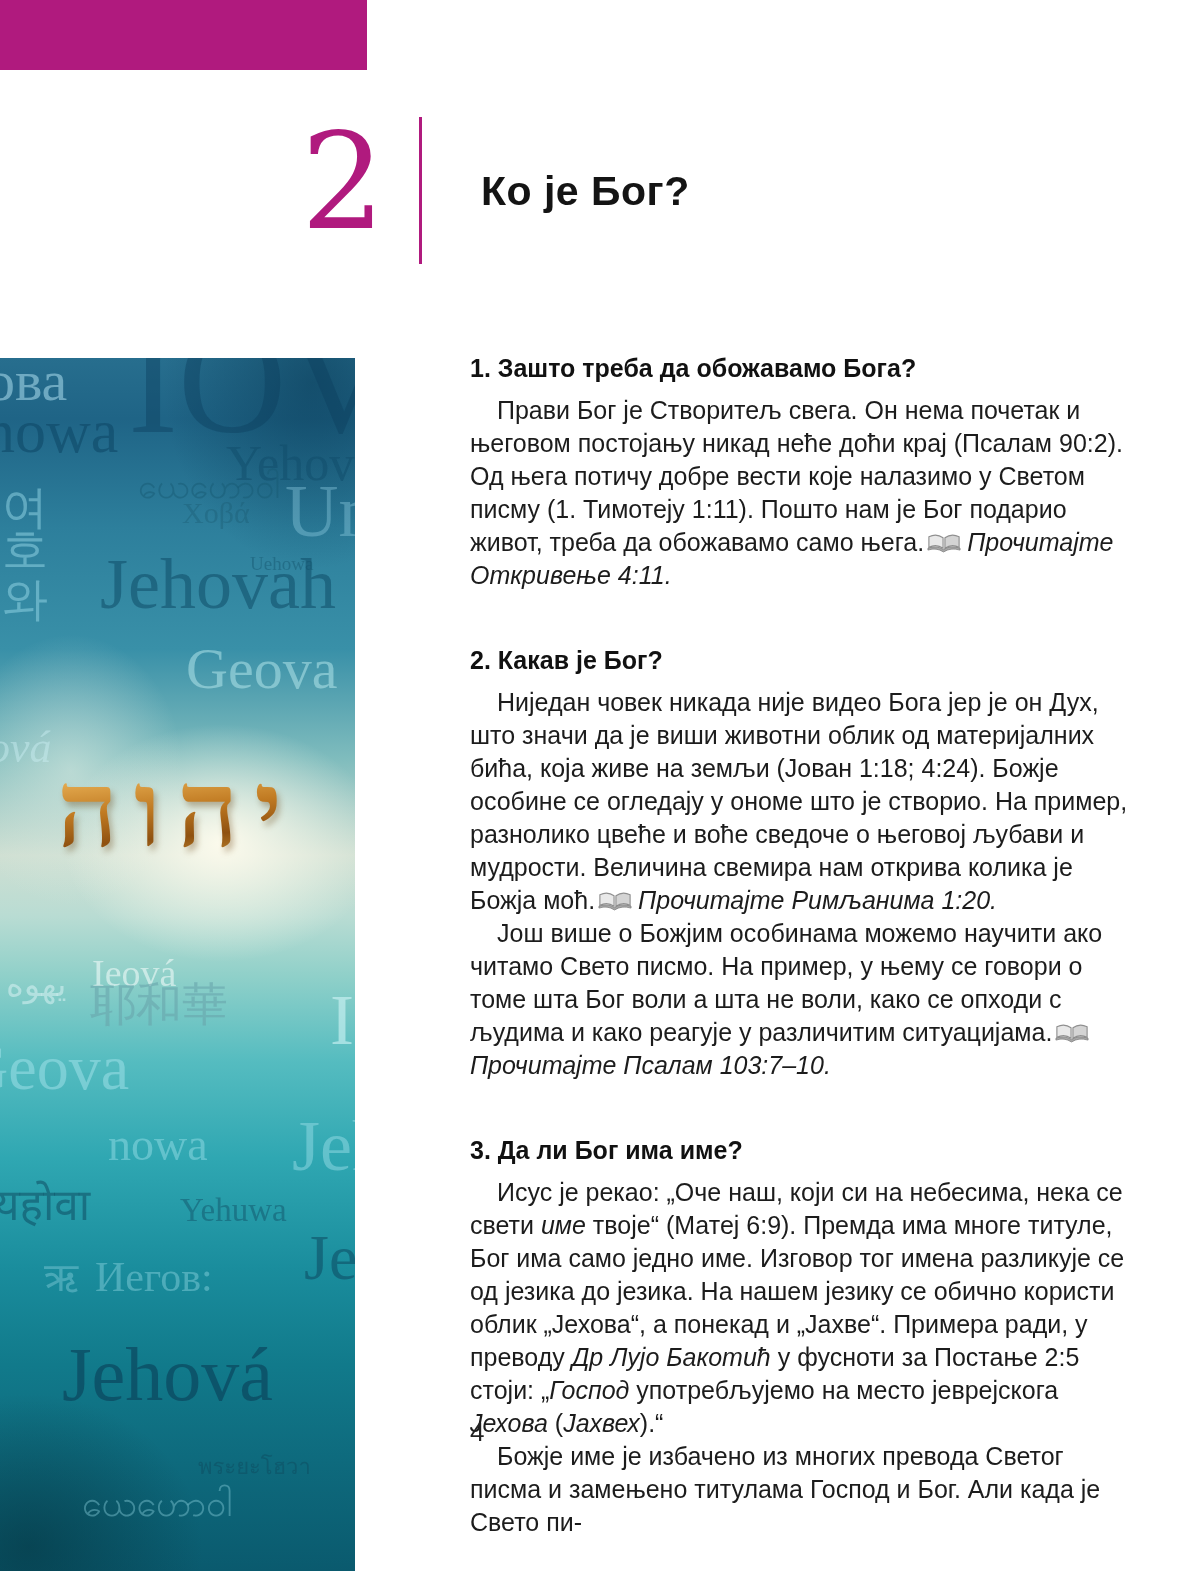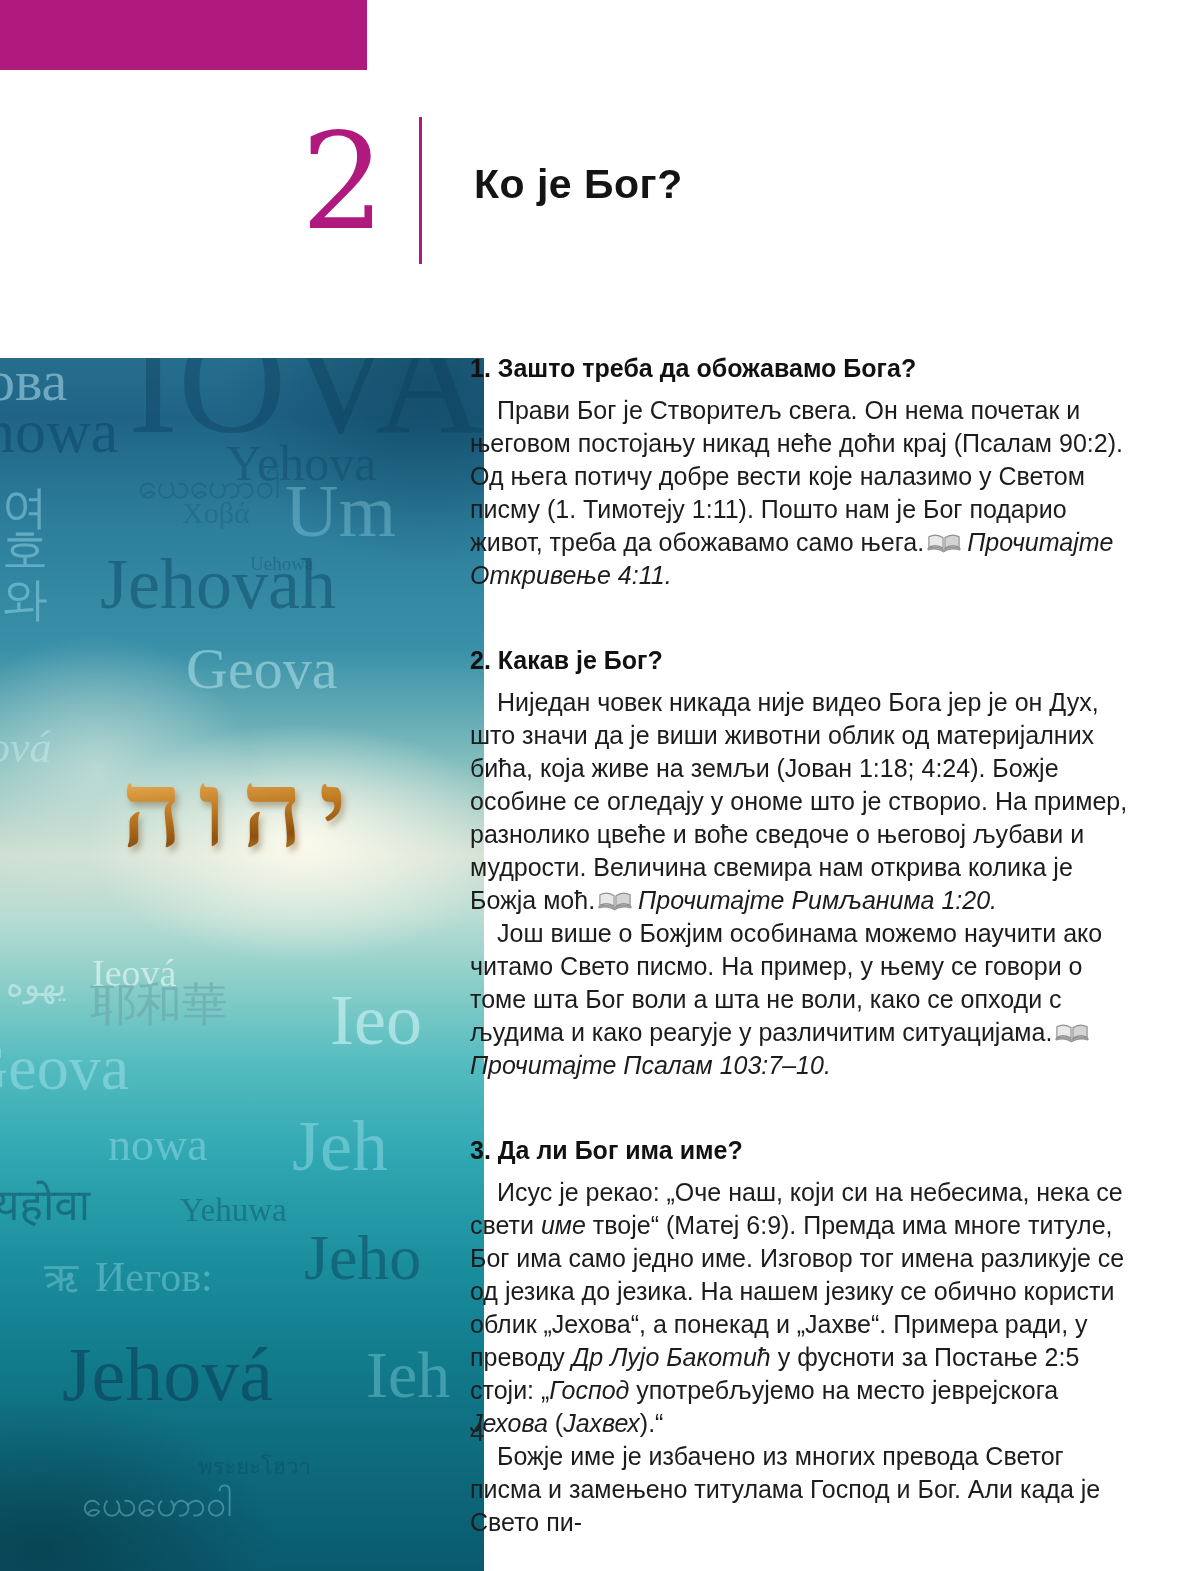--- a/index.html
+++ b/index.html
@@ -14,27 +14,27 @@
   .chapter-number {
     position:absolute; left:245px; top:116px; width:140px;
     text-align:right; font-family:"DejaVu Serif", serif;
     font-size:132px; line-height:1; font-weight:normal; color:#b01a7e;
   }
   .chapter-rule {
     position:absolute; left:419px; top:117px; width:3px; height:147px;
     background:#b01a7e;
   }
   .chapter-title {
-    position:absolute; left:470px; top:158px; margin:4px;
+    position:absolute; left:470px; top:158px; margin:11px;
     font-size:41px; line-height:1.1; font-weight:bold; color:#141414;
     letter-spacing:0.5px;
   }
   
   .artwork {
-    position:absolute; left:0; top:358px; width:484px; height:1213px;
+    position:absolute; left:0; top:358px; width:355px; height:1213px;
     overflow:hidden;
     background:
       radial-gradient(ellipse 45% 16% at 20% 34%, rgba(225,238,228,0.55), rgba(225,238,228,0) 70%),
       radial-gradient(ellipse 60% 22% at 88% 2%, rgba(8,56,84,0.55), rgba(8,56,84,0) 70%),
       radial-gradient(ellipse 70% 18% at 8% 98%, rgba(5,52,64,0.6), rgba(5,52,64,0) 70%),
       linear-gradient(180deg,
         #276e8e 0%, #1f6486 5%, #2d7f9c 14%, #3990a8 24%,
         #7fbcbd 33%, #cfdfd2 41%, #b9dcd3 46%, #8fd0c9 51%,
         #55bcc0 58%, #2fa7b2 66%, #1a8d9d 75%, #117a8b 83%,
         #0e6a7d 91%, #0a5a6e 100%);

